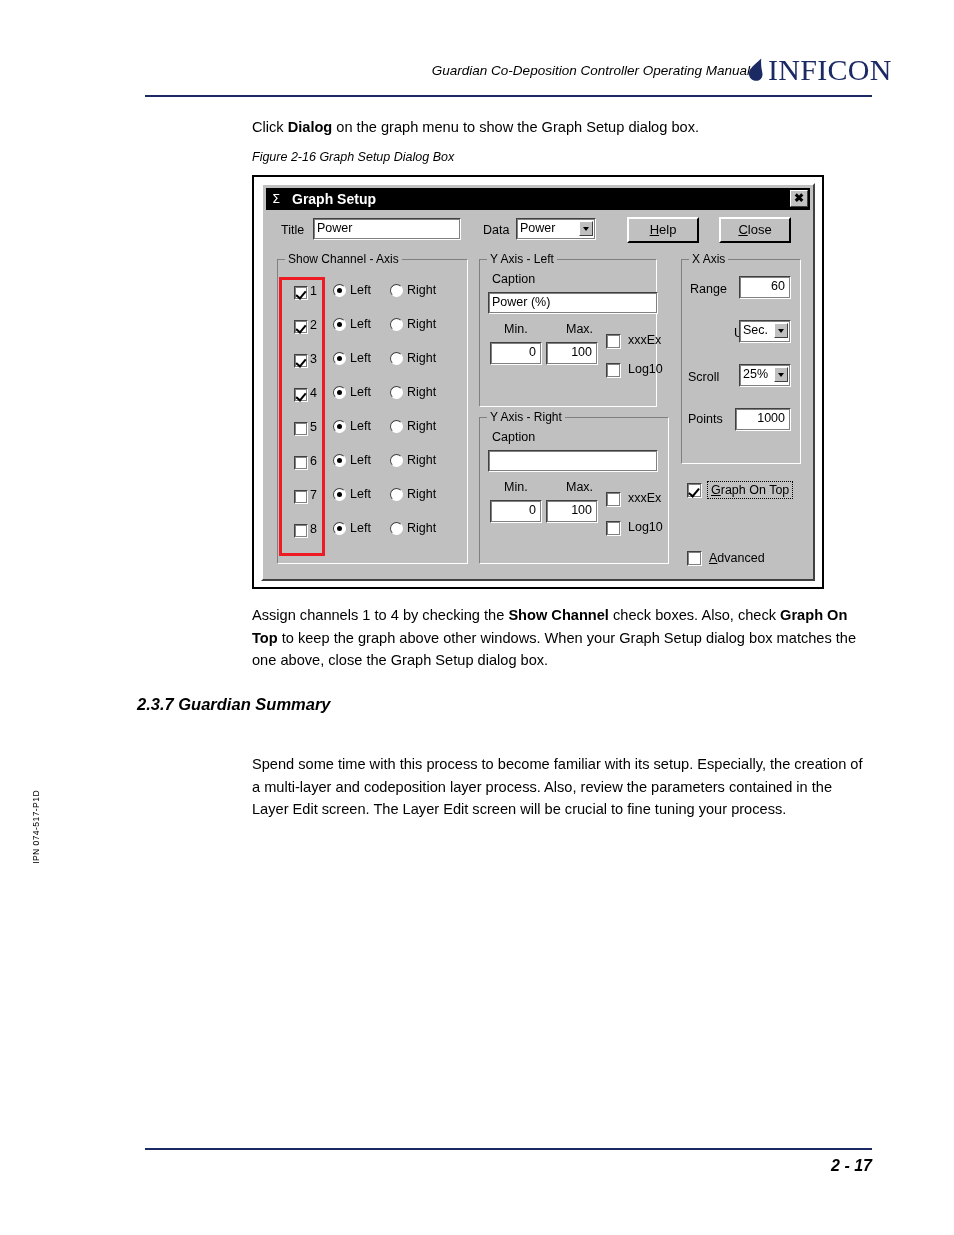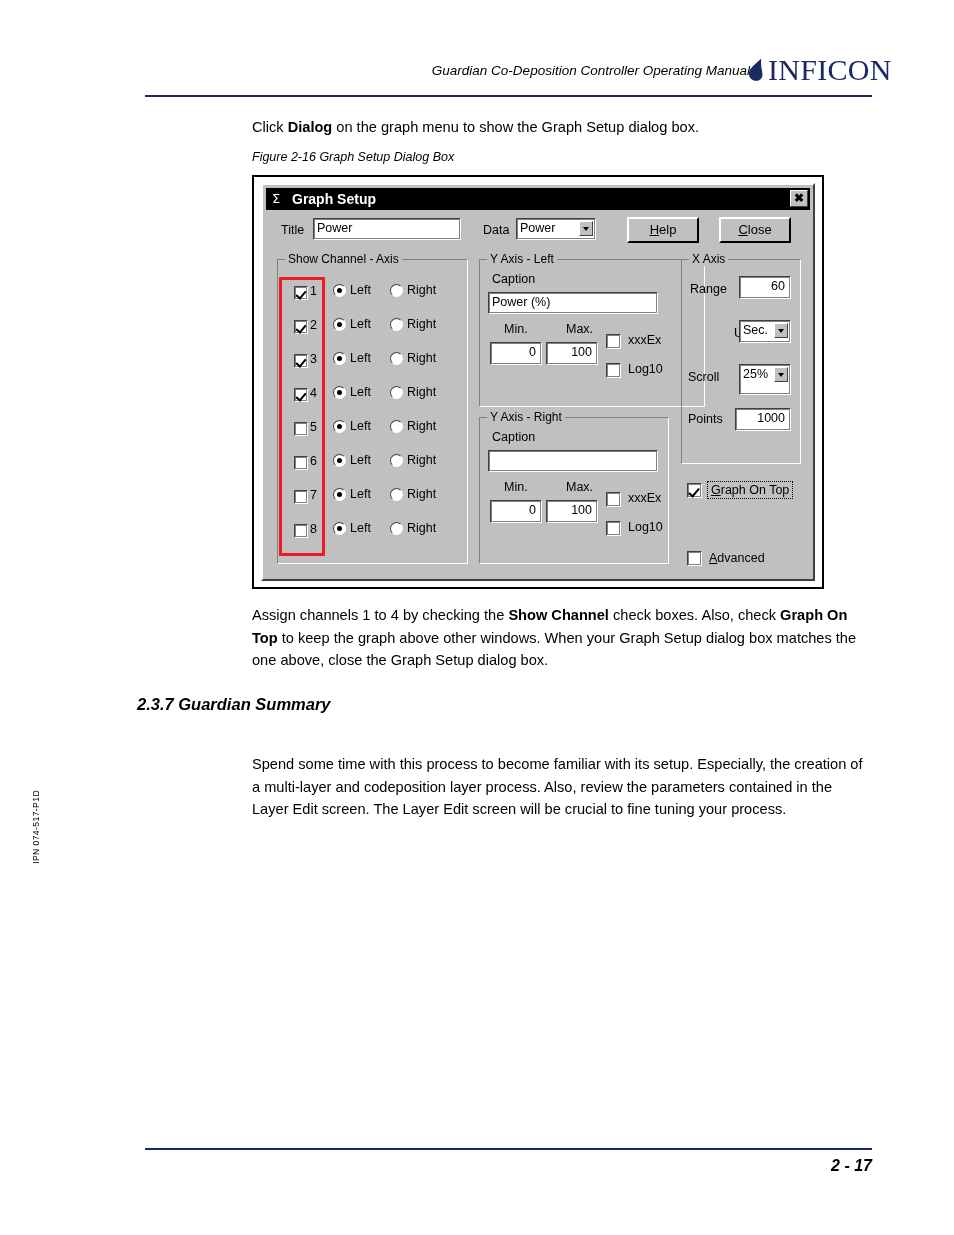--- a/index.html
+++ b/index.html
@@ -264,21 +264,21 @@
     position: absolute;
     top: -8px; left: 7px;
     background: #c0c0c0;
     padding: 0 3px;
     font-size: 12px;
     color: #000;
     white-space: nowrap;
   }
 
   #grp-channels { left: 14px; top: 74px; width: 191px; height: 305px; }
-  #grp-yleft    { left: 216px; top: 74px; width: 226px; height: 148px; }
+  #grp-yleft    { left: 216px; top: 74px; width: 178px; height: 148px; }
   #grp-yright   { left: 216px; top: 232px; width: 190px; height: 147px; }
   #grp-xaxis    { left: 418px; top: 74px; width: 120px; height: 205px; }
 
   
   .chan-row {
     position: absolute;
     left: 6px;
     width: 180px; height: 26px;
   }
   .chk {
@@ -364,21 +364,21 @@
   .chk-log10 { left: 126px; top: 103px; }
   .opt-label { position: absolute; left: 22px; top: -1px; font-size: 12.5px; white-space: nowrap; }
 
   
   .x-label { position: absolute; font-size: 12.5px; color: #000; white-space: nowrap; }
   #x-range-label { left: 8px; top: 22px; }
   #x-range-field { left: 57px; top: 16px; width: 52px; height: 23px; }
   #x-units-label { left: 12px; top: 66px; margin-left: 40px; }
   #x-units-combo { left: 57px; top: 60px; width: 52px; height: 23px; }
   #x-scroll-label { left: 6px; top: 110px; }
-  #x-scroll-combo { left: 57px; top: 104px; width: 52px; height: 31px; }
+  #x-scroll-combo { left: 57px; top: 104px; width: 52px; height: 23px; }
   #x-points-label { left: 6px; top: 152px; }
   #x-points-field { left: 53px; top: 148px; width: 56px; height: 23px; }
 
   
   #graph-on-top-row { position: absolute; left: 424px; top: 298px; width: 120px; height: 20px; }
   #advanced-row     { position: absolute; left: 424px; top: 342px; width: 120px; height: 20px; margin-top: 24px; }
   .focus-box {
     position: absolute;
     left: 20px; top: -2px;
     padding: 1px 3px;

